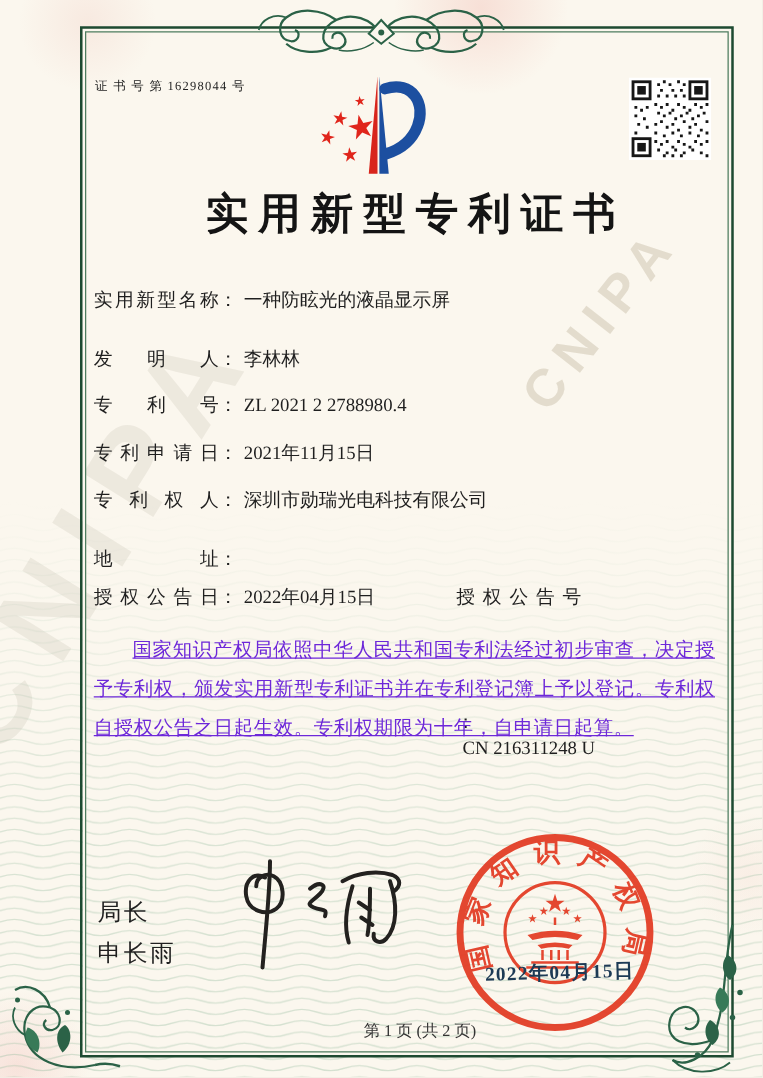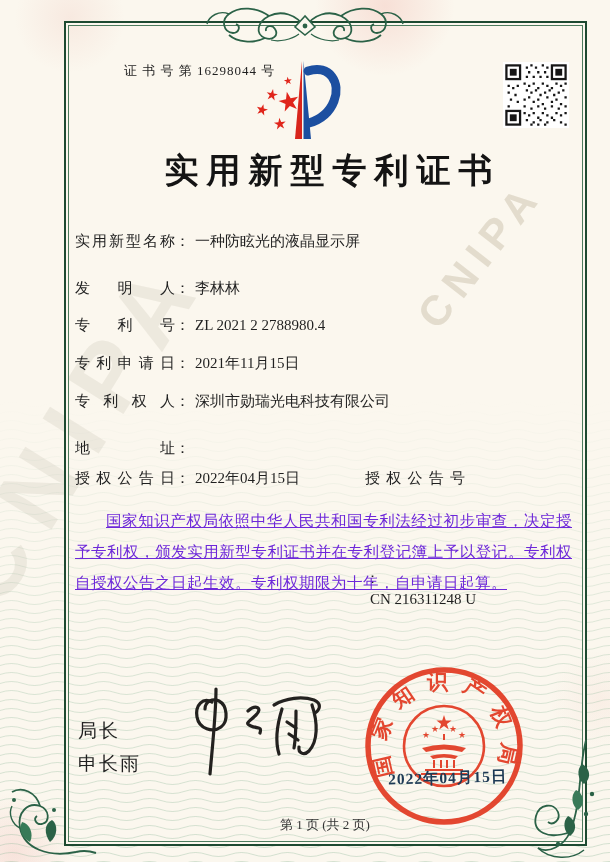--- a/index.html
+++ b/index.html
@@ -34,21 +34,21 @@
   .ornament{position:absolute;z-index:4;pointer-events:none;}
   .wm{
     position:absolute;z-index:2;pointer-events:none;
     font-family:"Liberation Sans","DejaVu Sans",sans-serif;
     font-weight:bold;white-space:nowrap;
   }
   .wm1{left:408px;top:308px;font-size:42px;letter-spacing:9px;
        color:rgba(176,164,138,.32);transform:rotate(-52deg);transform-origin:0 0;}
   .wm2{left:-74px;top:564px;font-size:96px;letter-spacing:20px;
        color:rgba(170,162,140,.16);transform:rotate(-58deg);transform-origin:0 0;}
-  .cert-no{position:absolute;left:76px;top:62px;z-index:5;font-size:13px;letter-spacing:1px;margin-left:48px;}
+  .cert-no{position:absolute;left:76px;top:62px;z-index:5;font-size:10px;letter-spacing:1px;}
   .logo{position:absolute;left:236px;top:56px;z-index:5;}
   .qr{position:absolute;left:503px;top:62px;z-index:5;}
   .title{
     position:absolute;left:65px;top:148px;width:535px;z-index:5;
     text-align:center;font-size:34px;font-weight:bold;letter-spacing:8px;color:#141414;
   }
   .fields{position:absolute;left:75px;top:231px;width:502px;z-index:5;font-size:15px;line-height:21px;}
   .row{margin-bottom:17px;display:flex;align-items:flex-start;}
   .row.r1{margin-bottom:26px;}
   .row.r2{margin-bottom:16px;}
@@ -66,21 +66,21 @@
     font-size:15.5px;line-height:31px;text-align:justify;letter-spacing:.5px;color:#6d28d9;text-decoration:underline;
   }
   .paras p{margin:0;text-indent:2em;}
   .officer{position:absolute;left:78px;top:714px;z-index:6;font-size:19px;line-height:33px;letter-spacing:2px;}
   .signature{position:absolute;left:188px;top:686px;z-index:6;}
   .seal{position:absolute;left:362px;top:664px;z-index:6;opacity:.93;}
   .seal-date{
     position:absolute;left:388px;top:768px;z-index:7;
     font-size:15.5px;font-weight:bold;letter-spacing:1px;color:#1d3a55;transform:rotate(-1.5deg);
   }
-  .footer{position:absolute;left:65px;top:816px;width:520px;z-index:5;text-align:center;font-size:13px;color:#333;}
+  .footer{position:absolute;left:65px;top:816px;width:520px;z-index:5;text-align:center;font-size:13px;color:#333;padding-left:11px;}
 </style>
 </head>
 <body>
 
 <div class="page">
 
   <svg class="waves" width="610" height="462" aria-hidden="true">
     <defs>
       <pattern id="wv" width="46" height="9" patternUnits="userSpaceOnUse">
         <path d="M0 4.5 Q 11.5 0.5 23 4.5 T 46 4.5" fill="none" stroke="#86b294" stroke-width="1" opacity="0.38"></path>

